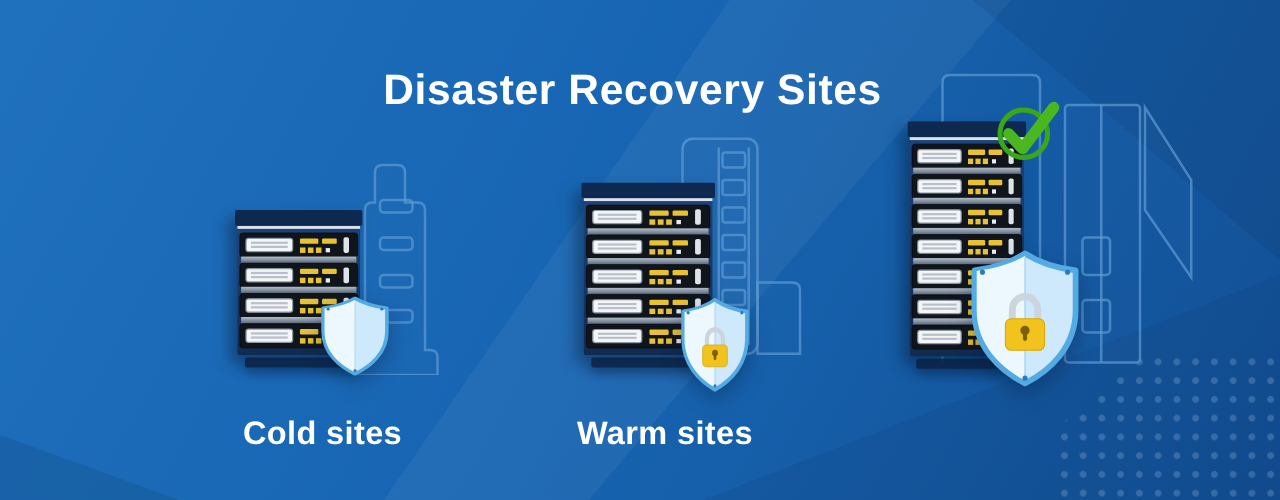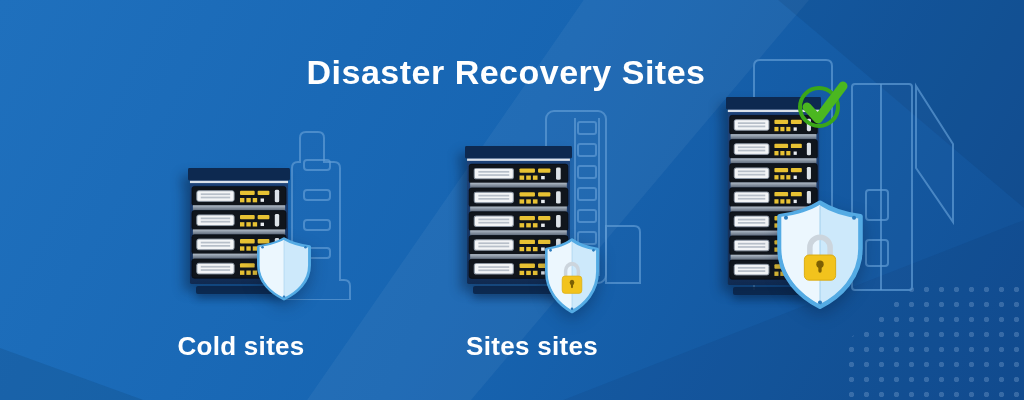--- a/index.html
+++ b/index.html
@@ -45,21 +45,21 @@
   .shield{position:absolute;filter:drop-shadow(0 6px 8px rgba(5,25,55,0.35));}
   .shield-cold{left:105px;top:117px;width:58px;height:64px;}
   .shield-warm{left:113px;top:138px;width:58px;height:76px;}
   .shield-hot{left:84px;top:152px;width:92px;height:110px;}
   .check{position:absolute;left:103px;top:28px;width:62px;height:58px;}
   .site-label{
     position:absolute;top:331px;width:200px;
     text-align:center;color:#ffffff;
     font-size:26px;font-weight:700;letter-spacing:0.3px;
   }
-  .l-cold{left:141px;}
+  .l-cold{left:158px;}
   .l-warm{left:432px;}
   .l-hot{left:689px;}
 </style>
 </head>
 <body>
 
 <div class="stage">
   <div class="bg-layer bg-band-light"></div>
   <div class="bg-layer bg-dark-tr"></div>
   <div class="bg-layer bg-dark-br"></div>
@@ -387,14 +387,14 @@
     <circle cx="50" cy="110" r="2.2" fill="#2a7abc"></circle>
 
     <path d="M39 61 L39 51 A11 11 0 0 1 61 51 L61 61" fill="none" stroke="#ccd5dd" stroke-width="6" stroke-linecap="round"></path>
     <rect x="33" y="59" width="34" height="27" rx="5" fill="#f2c31d" stroke="#d8a90e" stroke-width="1"></rect>
     <circle cx="50" cy="69" r="4" fill="#7c5f04"></circle>
     <rect x="48.2" y="70" width="3.6" height="8" rx="1.8" fill="#7c5f04"></rect>
   </svg></div>
   </section>
 
   <div class="site-label l-cold">Cold sites</div>
-  <div class="site-label l-warm">Sites sites</div>
+  <div class="site-label l-warm">Warm sites</div>
 </div>
 
 </body></html>

